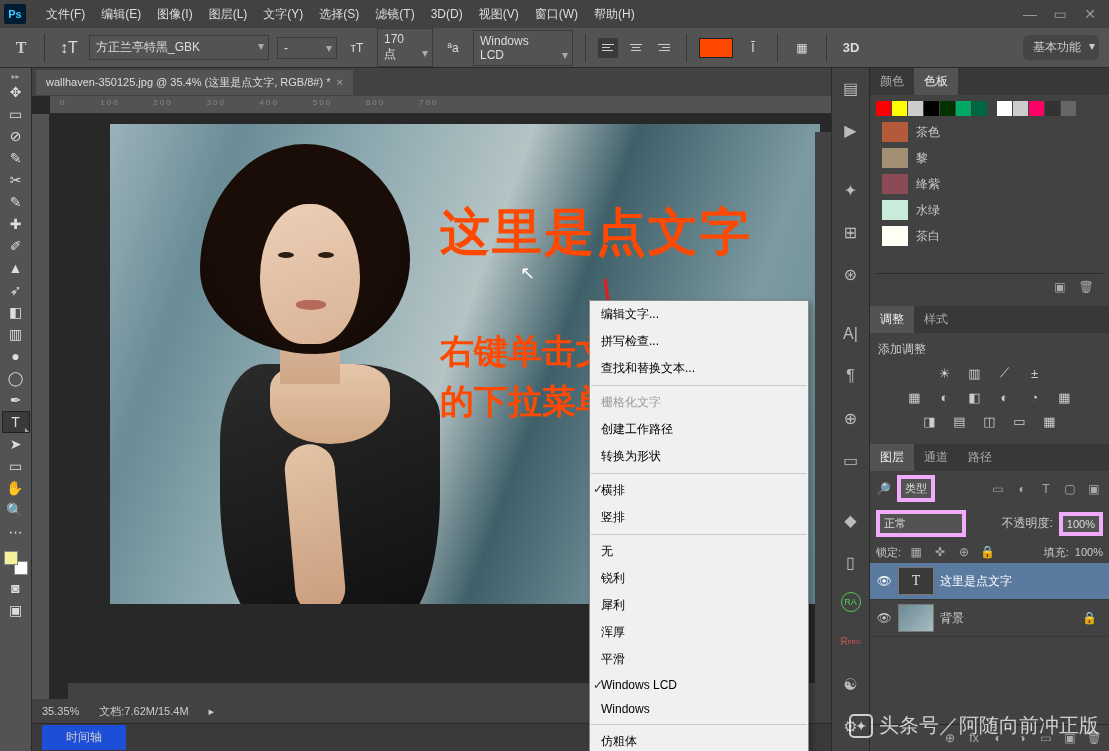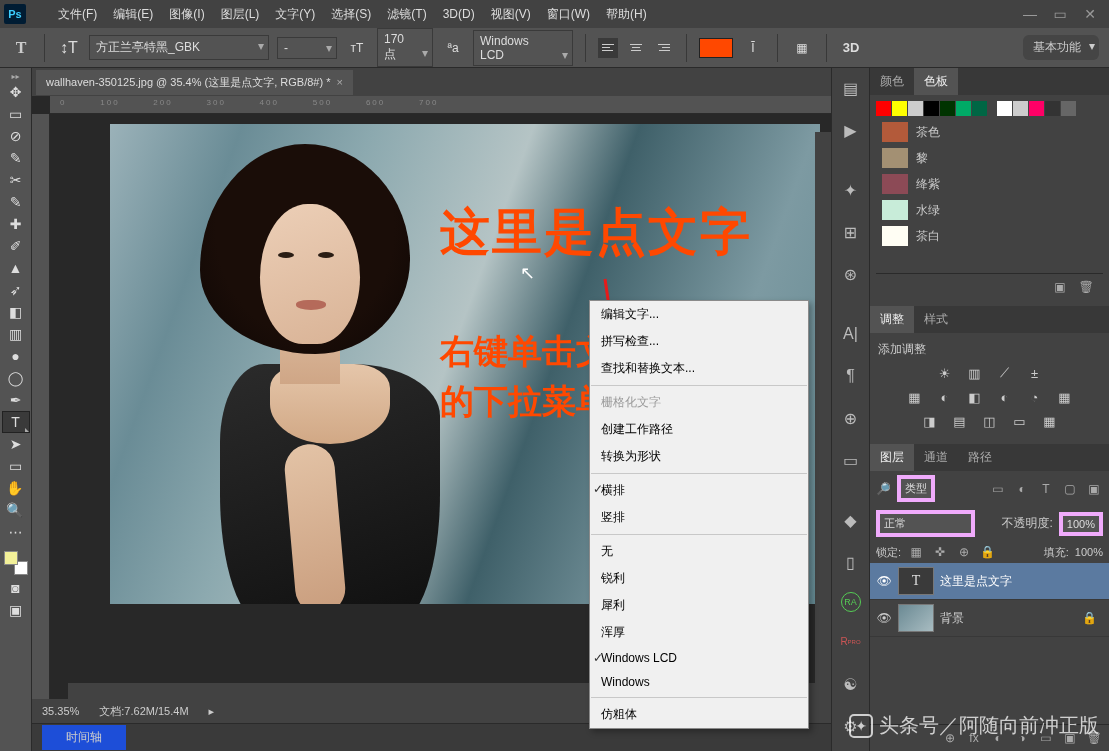--- a/index.html
+++ b/index.html
@@ -1,20 +1,20 @@
 <!DOCTYPE html>
 <html><head>
 <meta charset="utf-8">
 <style>
 * { margin: 0; padding: 0; box-sizing: border-box; font-family: "Microsoft YaHei", Arial, sans-serif; }
 body { background: #535353; width: 1109px; height: 751px; overflow: hidden; position: relative; color: #ccc; font-size: 12px; }
 
 
 .titlebar { height: 28px; background: #424242; display: flex; align-items: center; padding: 0 4px; }
-.ps-logo { width: 22px; height: 20px; background: #001C33; color: #3CCEFE; font-weight: bold; display: flex; align-items: center; justify-content: center; font-size: 11px; border-radius: 2px; margin-right: 24px; }
+.ps-logo { width: 22px; height: 20px; background: #001C33; color: #3CCEFE; font-weight: bold; display: flex; align-items: center; justify-content: center; font-size: 11px; border-radius: 2px; margin-right: 12px; }
 .titlebar-spacer { flex: 1; }
 .win-btn { width: 30px; height: 20px; display: flex; align-items: center; justify-content: center; color: #999; font-size: 14px; }
 .menu-item { display: inline-block; padding: 4px 8px; color: #ddd; }
 
 
 .optbar { height: 40px; background: #535353; border-bottom: 1px solid #2a2a2a; display: flex; align-items: center; padding: 0 10px; gap: 8px; }
 .tool-icon { width: 22px; height: 22px; display: flex; align-items: center; justify-content: center; font-size: 16px; font-weight: bold; font-family: Georgia, serif; }
 .divider { width: 1px; height: 28px; background: #383838; margin: 0 4px; }
 .dropdown { background: #535353; border: 1px solid #3a3a3a; padding: 3px 20px 3px 6px; color: #ddd; position: relative; font-size: 12px; }
 .dropdown::after { content: "▾"; position: absolute; right: 4px; color: #aaa; }
@@ -279,20 +279,21 @@
       <div class="ctx-item">创建工作路径</div>
       <div class="ctx-item">转换为形状</div>
       <div class="ctx-sep"></div>
       <div class="ctx-item"><span class="ctx-check">✓</span><span>横排</span></div>
       <div class="ctx-item">竖排</div>
       <div class="ctx-sep"></div>
       <div class="ctx-item">无</div>
       <div class="ctx-item">锐利</div>
       <div class="ctx-item">犀利</div>
       <div class="ctx-item">浑厚</div>
+      <div class="ctx-item">平滑</div>
       <div class="ctx-item"><span class="ctx-check">✓</span><span>Windows LCD</span></div>
       <div class="ctx-item">Windows</div>
       <div class="ctx-sep"></div>
       <div class="ctx-item">仿粗体</div>
 
     </div>
 
   </div>
 
   <div class="dock">
@@ -400,21 +401,21 @@
       <span>🔎</span>
       <span class="sel">类型</span>
       <span style="flex:1"></span>
       <span class="mini-icon">▭</span>
       <span class="mini-icon">◐</span>
       <span class="mini-icon">T</span>
       <span class="mini-icon">▢</span>
       <span class="mini-icon">▣</span>
     </div>
     <div class="layer-opts">
-      <span class="sel" style="width:99px">正常</span>
+      <span class="sel" style="width:90px">正常</span>
       <span style="flex:1"></span>
       <span>不透明度:</span>
       <span class="sel">100%</span>
     </div>
     <div class="lock-row">
       <span>锁定:</span>
       <span class="mini-icon">▦</span>
       <span class="mini-icon">✜</span>
       <span class="mini-icon">⊕</span>
       <span class="mini-icon">🔒</span>

